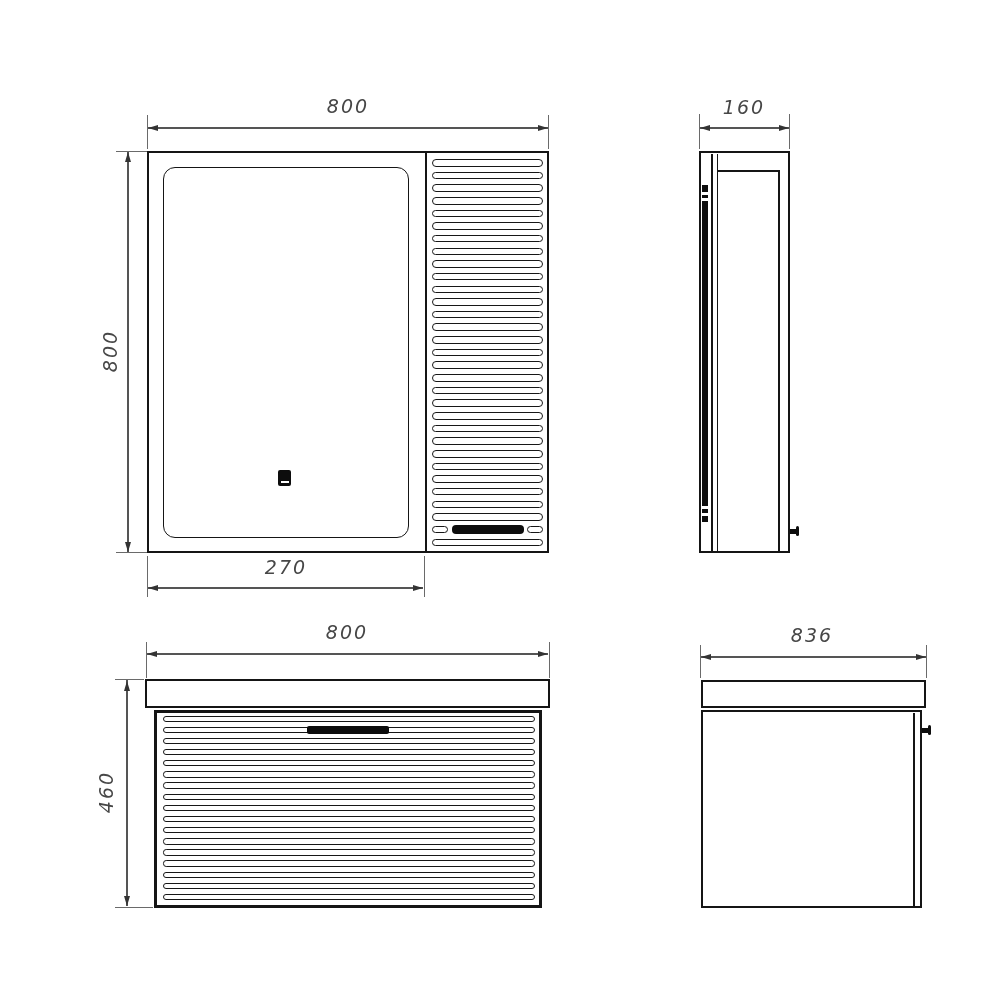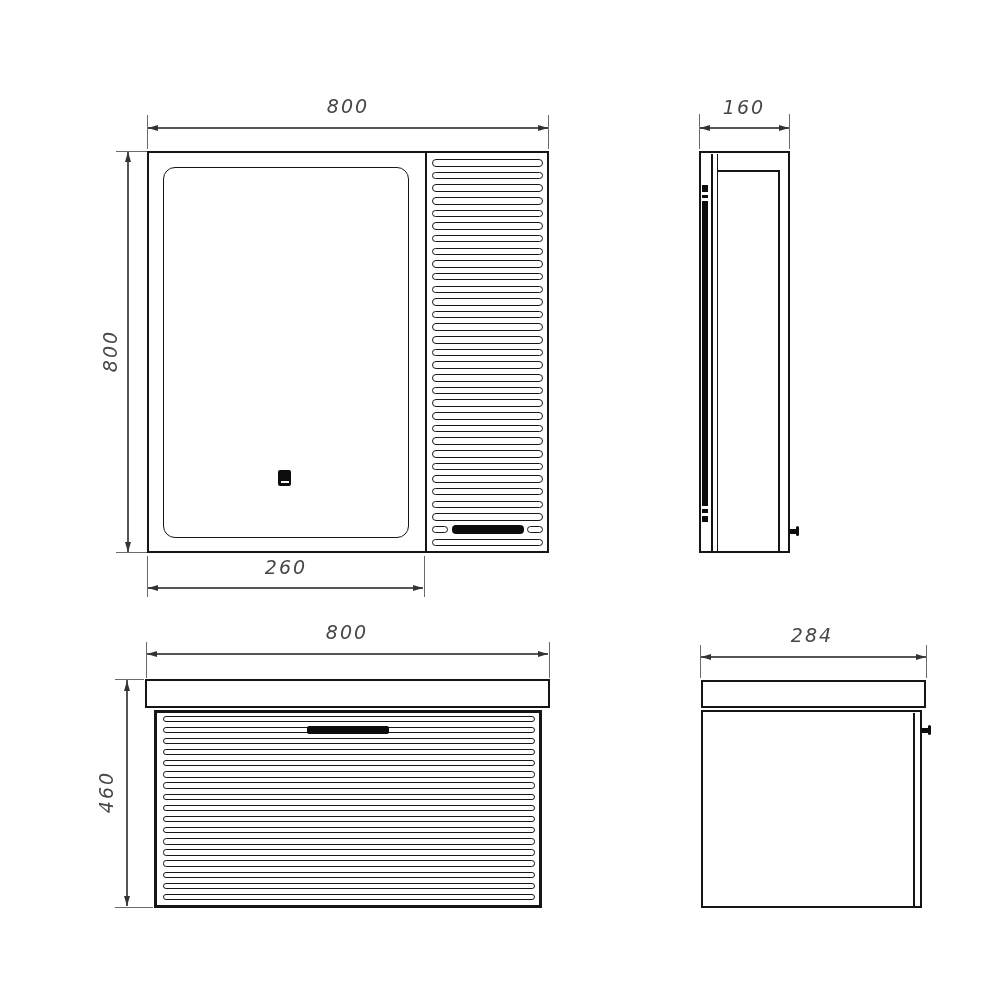--- a/index.html
+++ b/index.html
@@ -51,21 +51,21 @@
   <div class="dln" style="left:127.4px;top:152px;width:1.2px;height:400px;"></div>
   <div class="arr u" style="left:124.5px;top:152px;"></div>
   <div class="arr d" style="left:124.5px;top:542px;"></div>
   <div class="dimtext vert" style="left:110px;top:351px;">800</div>
 
   <div class="ext" style="left:147px;top:556px;width:1px;height:41px;"></div>
   <div class="ext" style="left:423.5px;top:556px;width:1px;height:41px;"></div>
   <div class="dln" style="left:148px;top:587.4px;width:275px;height:1.2px;"></div>
   <div class="arr l" style="left:148px;top:584.5px;"></div>
   <div class="arr r" style="left:413px;top:584.5px;"></div>
-  <div class="dimtext" style="left:286px;top:567px;">260</div>
+  <div class="dimtext" style="left:286px;top:567px;">270</div>
 
   <div class="obj" style="left:699px;top:151px;width:91px;height:402px;"></div>
   <div class="ln" style="left:711px;top:153.5px;width:1.5px;height:397px;"></div>
   <div class="ln" style="left:716.5px;top:153.5px;width:1.5px;height:397px;"></div>
   <div class="ln" style="left:718px;top:170px;width:60px;height:1.5px;"></div>
   <div class="ln" style="left:778px;top:170px;width:1.5px;height:381px;"></div>
 
   <div class="fillblk" style="left:702px;top:185px;width:6px;height:337px;"></div>
   <div class="gap" style="left:702px;top:192px;width:6px;height:3px;"></div>
   <div class="gap" style="left:702px;top:198px;width:6px;height:3px;"></div>
@@ -106,21 +106,21 @@
   <div class="ln" style="left:913px;top:712.5px;width:1.5px;height:193px;"></div>
 
   <div class="fillblk" style="left:921.5px;top:727.5px;width:6px;height:5px;"></div>
   <div class="fillblk" style="left:927.5px;top:725px;width:3px;height:10px;border-radius:1.5px;"></div>
 
   <div class="ext" style="left:700px;top:645px;width:1px;height:33px;"></div>
   <div class="ext" style="left:925.5px;top:645px;width:1px;height:33px;"></div>
   <div class="dln" style="left:701px;top:656.4px;width:225px;height:1.2px;"></div>
   <div class="arr l" style="left:701px;top:653.5px;"></div>
   <div class="arr r" style="left:915.5px;top:653.5px;"></div>
-  <div class="dimtext" style="left:812px;top:635px;">284</div>
+  <div class="dimtext" style="left:812px;top:635px;">836</div>
 
 <div class="slat" style="left: 432px; top: 159px; width: 111px; height: 7.6px;"></div>
     <div class="slat" style="left: 432px; top: 171.65px; width: 111px; height: 7.6px;"></div>
     <div class="slat" style="left: 432px; top: 184.3px; width: 111px; height: 7.6px;"></div>
     <div class="slat" style="left: 432px; top: 196.95px; width: 111px; height: 7.6px;"></div>
     <div class="slat" style="left: 432px; top: 209.6px; width: 111px; height: 7.6px;"></div>
     <div class="slat" style="left: 432px; top: 222.25px; width: 111px; height: 7.6px;"></div>
     <div class="slat" style="left: 432px; top: 234.9px; width: 111px; height: 7.6px;"></div>
     <div class="slat" style="left: 432px; top: 247.55px; width: 111px; height: 7.6px;"></div>
     <div class="slat" style="left: 432px; top: 260.2px; width: 111px; height: 7.6px;"></div>

